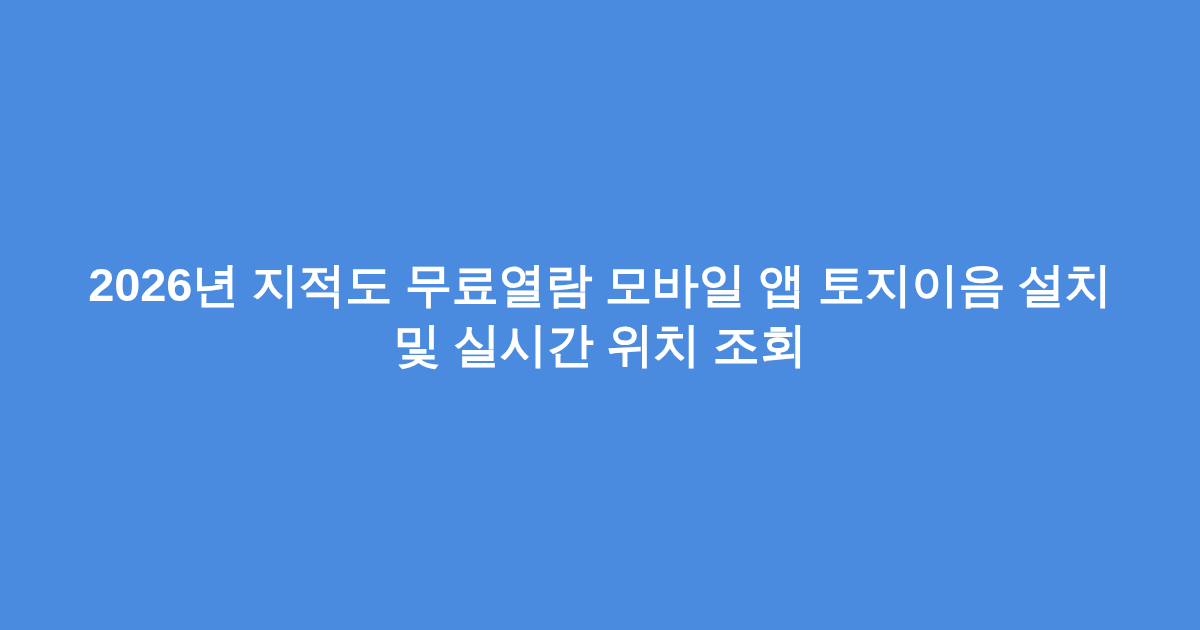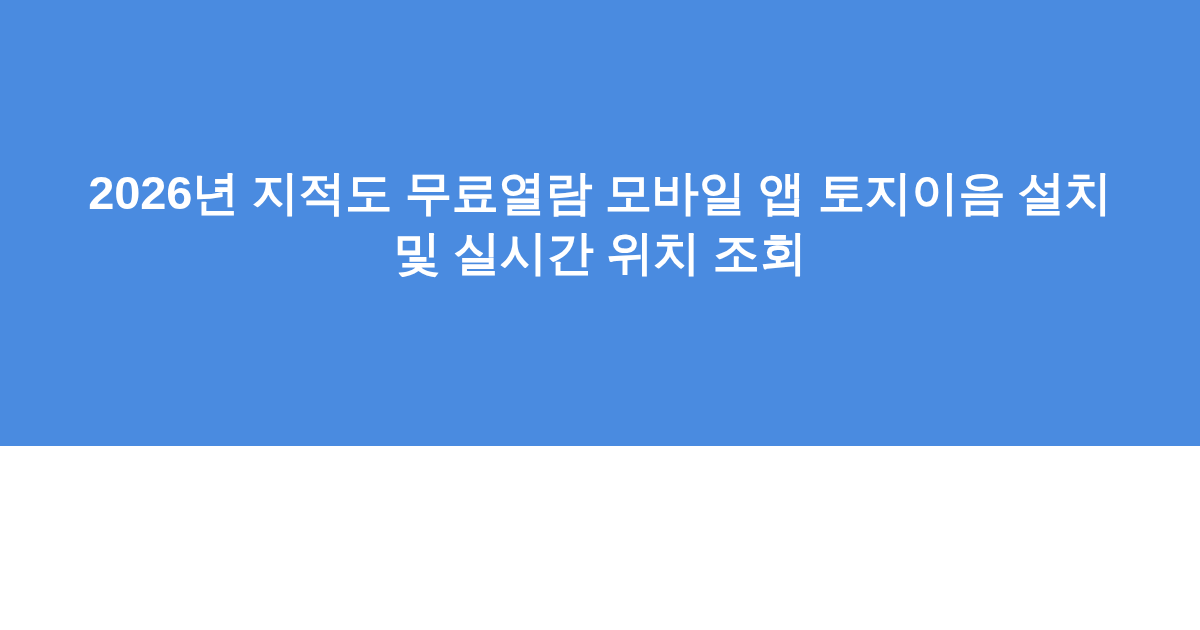--- a/index.html
+++ b/index.html
@@ -13,21 +13,21 @@
     height: 630px;
     overflow: hidden;
     font-family: "Liberation Sans", "DejaVu Sans", sans-serif;
   }
 
   
   .og-card {
     position: relative;
     box-sizing: border-box;
     width: 1200px;
-    height: 446px;
+    height: 630px;
     background-color: #4a8be0;
     display: flex;
     align-items: center;
     justify-content: center;
     overflow: hidden;
   }
 
   
   .headline-block {
     width: 1080px;

